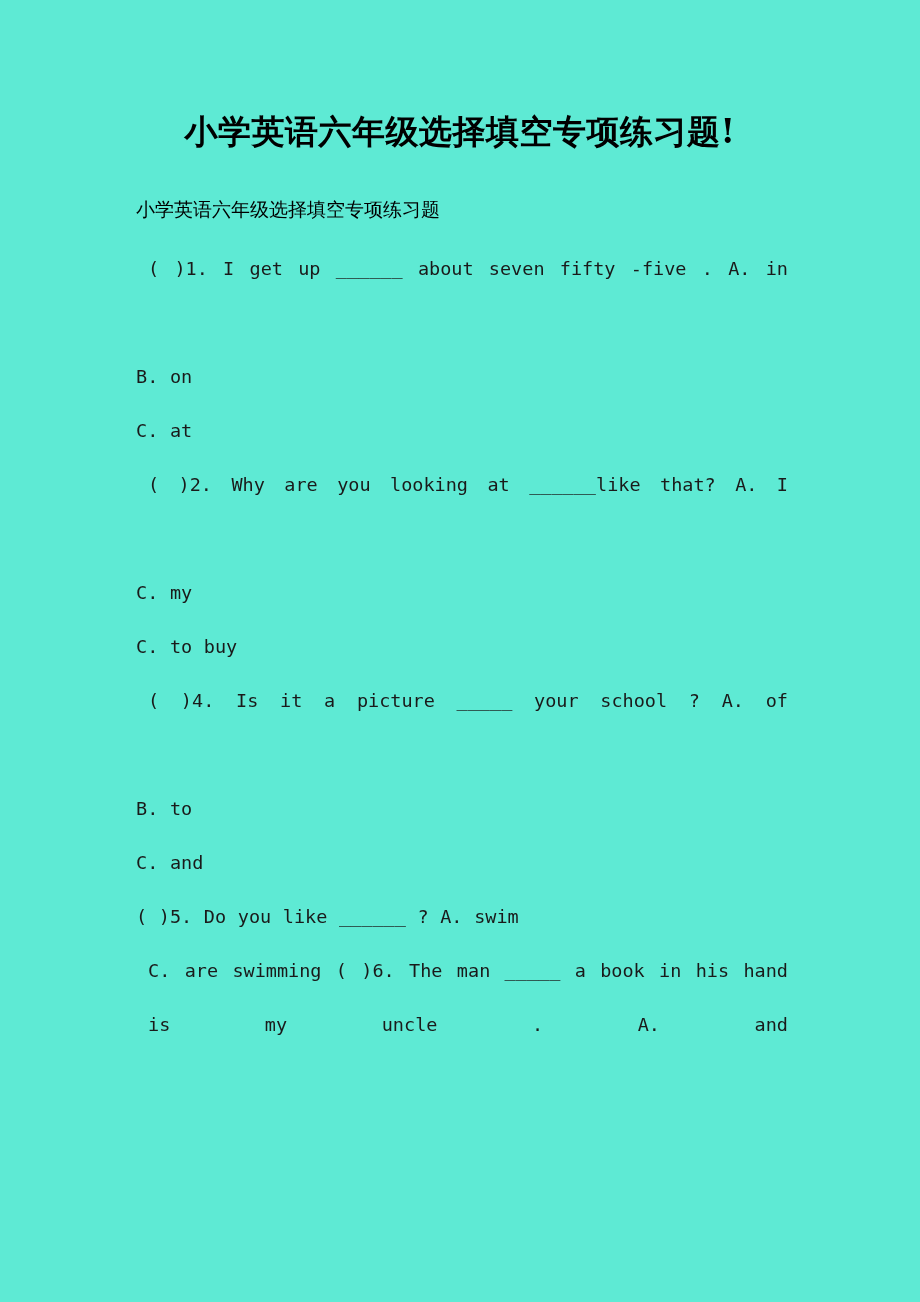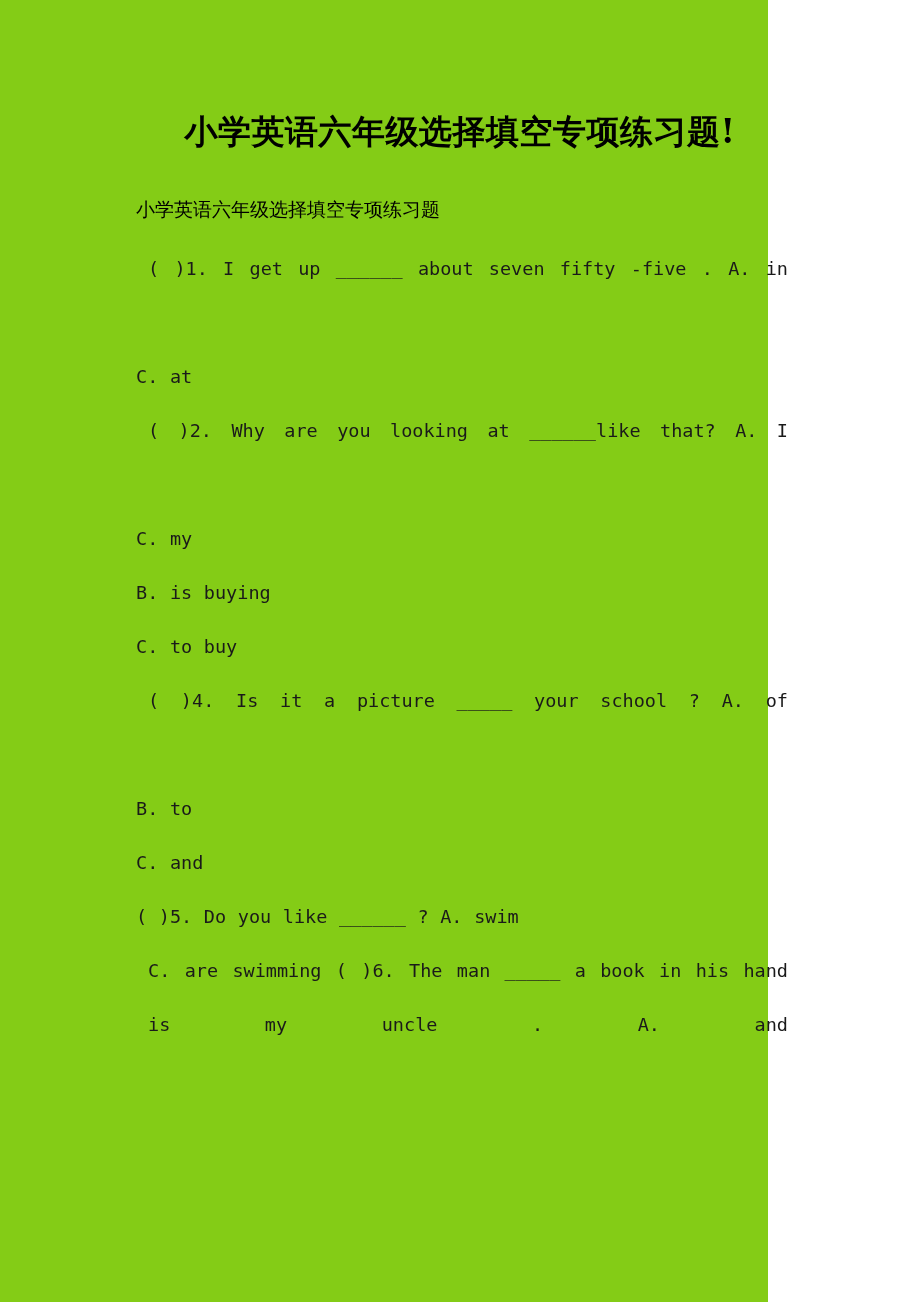--- a/index.html
+++ b/index.html
@@ -15,23 +15,23 @@
     overflow: hidden;
     font-family: "DejaVu Sans Mono", "Liberation Mono", monospace;
     color: #000000;
     -webkit-font-smoothing: antialiased;
   }
 
   .page {
     position: absolute;
     left: 0;
     top: 0;
-    width: 768px;
+    width: 920px;
     height: 1302px;
-    background: #84cc16;
+    background: #5eead4;
   }
 
   .doc-title {
     position: absolute;
     left: 0;
     top: 110px;
     width: 920px;
     text-align: center;
     font-family: "DejaVu Serif", "Liberation Serif", serif;
     font-size: 33px;
@@ -88,30 +88,30 @@
 <div class="page">
 
   <div class="doc-title">小学英语六年级选择填空专项练习题!</div>
 
   <div class="body-block">
 
     <p class="subtitle">小学英语六年级选择填空专项练习题</p>
 
     <p class="qpara just-two">(    )1. I get up ______ about seven fifty -five .           A. in</p>
 
+    <p class="qpara">B. on</p>
 
     <p class="qpara">C. at</p>
 
     <p class="qpara just-two">(    )2. Why are you looking at ______like that?          A. I</p>
 
 
     <p class="qpara">C. my</p>
 
 
-    <p class="qpara">B. is buying</p>
 
     <p class="qpara">C. to buy</p>
 
     <p class="qpara just-two">(    )4. Is it a picture _____ your school ?          A. of</p>
 
     <p class="qpara">B. to</p>
 
     <p class="qpara">C. and</p>
 
     <p class="qpara">(    )5. Do you like ______ ?         A. swim</p>

